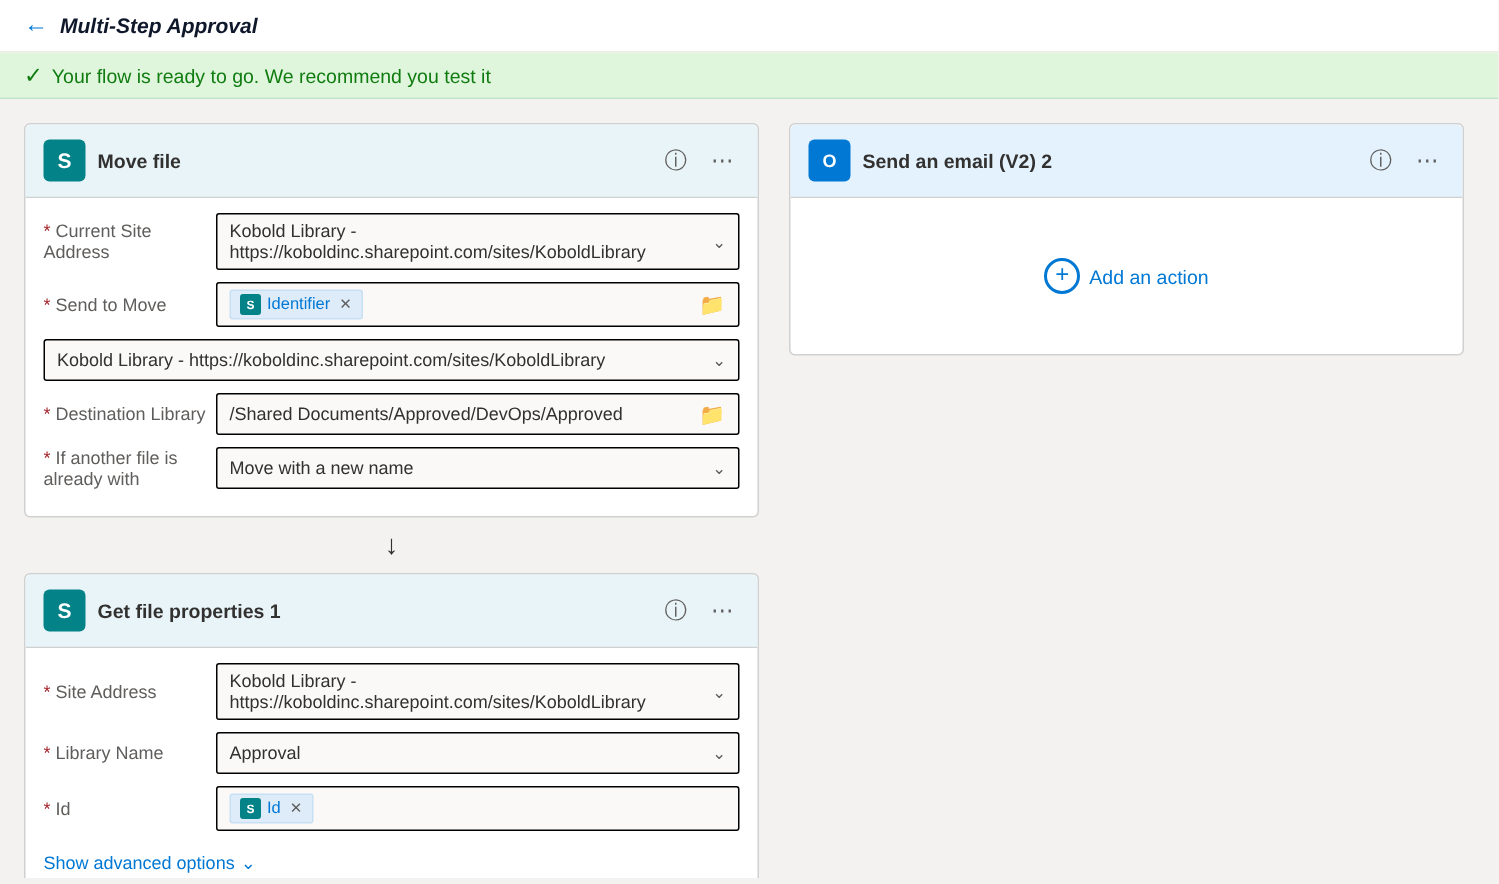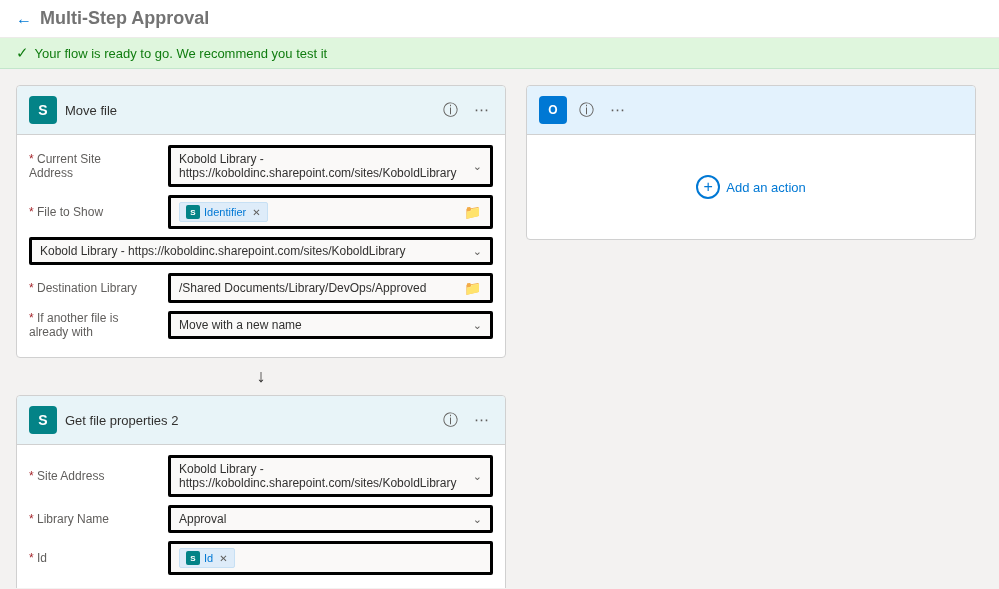--- a/index.html
+++ b/index.html
@@ -19,23 +19,24 @@
       display: flex;
       align-items: center;
       gap: 8px;
     }
     .top-bar-back {
       cursor: pointer;
       color: #0078d4;
       font-size: 16px;
     }
     .top-bar-title {
-      font-size: 18px;
+      font-size: 14px;
       font-weight: 600;
-      color: #737373;
+      color: #0f172a;
+      font-style: italic;
     }
 
     .success-bar {
       background: #dff6dd;
       border-bottom: 1px solid #c3e6cb;
       padding: 6px 16px;
       display: flex;
       align-items: center;
       gap: 6px;
       font-size: 13px;
@@ -104,21 +105,21 @@
       font-size: 14px;
       font-weight: 700;
       flex-shrink: 0;
     }
     .icon-sharepoint { background: #038387; }
     .icon-outlook { background: #0078d4; }
 
     .card-title {
       flex: 1;
       font-size: 13px;
-      font-weight: 400;
+      font-weight: 700;
       color: #323130;
     }
 
     .card-actions {
       display: flex;
       gap: 8px;
       align-items: center;
     }
 
     .icon-btn {
@@ -132,37 +133,37 @@
     }
 
     .card-body {
       padding: 10px 12px;
     }
 
     .field-row {
       display: flex;
       align-items: center;
       margin-bottom: 8px;
-      gap: 24px;
+      gap: 0;
     }
 
     .field-label {
       font-size: 12px;
       color: #605e5c;
       width: 115px;
       flex-shrink: 0;
     }
     .field-label::before {
       content: '* ';
       color: #a4262c;
     }
 
     .field-input {
       flex: 1;
-      border: 3px solid #000000;
+      border: 1px solid #000000;
       border-radius: 2px;
       padding: 4px 8px;
       font-size: 12px;
       background: #faf9f8;
       display: flex;
       align-items: center;
       justify-content: space-between;
       min-height: 28px;
     }
 
@@ -298,63 +299,63 @@
 
         <div class="field-row">
           <span class="field-label">Current Site Address</span>
           <div class="field-input">
             <span class="field-input-text">Kobold Library - https://koboldinc.sharepoint.com/sites/KoboldLibrary</span>
             <span class="dropdown-arrow">⌄</span>
           </div>
         </div>
 
         <div class="field-row">
-          <span class="field-label">File to Show</span>
+          <span class="field-label">Send to Move</span>
           <div class="field-input">
             <span class="tag">
               <span class="tag-icon">S</span>
               <span>Identifier</span>
               <span class="tag-remove">✕</span>
             </span>
             <span class="file-btn">📁</span>
           </div>
         </div>
 
         <div class="field-row">
           <div class="field-input">
             <span class="field-input-text">Kobold Library - https://koboldinc.sharepoint.com/sites/KoboldLibrary</span>
             <span class="dropdown-arrow">⌄</span>
           </div>
         </div>
 
         <div class="field-row">
           <span class="field-label">Destination Library</span>
           <div class="field-input">
-            <span class="field-input-text">/Shared Documents/Library/DevOps/Approved</span>
+            <span class="field-input-text">/Shared Documents/Approved/DevOps/Approved</span>
             <span class="file-btn">📁</span>
           </div>
         </div>
 
         <div class="field-row">
           <span class="field-label">If another file is already with</span>
           <div class="field-input">
             <span class="field-input-text">Move with a new name</span>
             <span class="dropdown-arrow">⌄</span>
           </div>
         </div>
 
       </div>
     </div>
 
     <div class="arrow-down">↓</div>
 
     <div class="card">
       <div class="card-header">
         <div class="card-icon icon-sharepoint">S</div>
-        <span class="card-title">Get file properties 2</span>
+        <span class="card-title">Get file properties 1</span>
         <div class="card-actions">
           <button class="icon-btn">ⓘ</button>
           <button class="icon-btn">⋯</button>
         </div>
       </div>
       <div class="card-body">
 
         <div class="field-row">
           <span class="field-label">Site Address</span>
           <div class="field-input">
@@ -392,20 +393,21 @@
 
   </div>
 
   <div class="right-column">
 
     <div class="card">
       <div class="card-header card-header-email">
         <div class="card-icon icon-outlook">
           <span style="font-size:12px;font-weight:700;">O</span>
         </div>
+        <span class="card-title">Send an email (V2) 2</span>
         <div class="card-actions">
           <button class="icon-btn">ⓘ</button>
           <button class="icon-btn">⋯</button>
         </div>
       </div>
       <div class="card-body">
         <div class="add-action-area">
           <button class="add-action-btn">
             <span class="add-icon">+</span>
             <span>Add an action</span>

